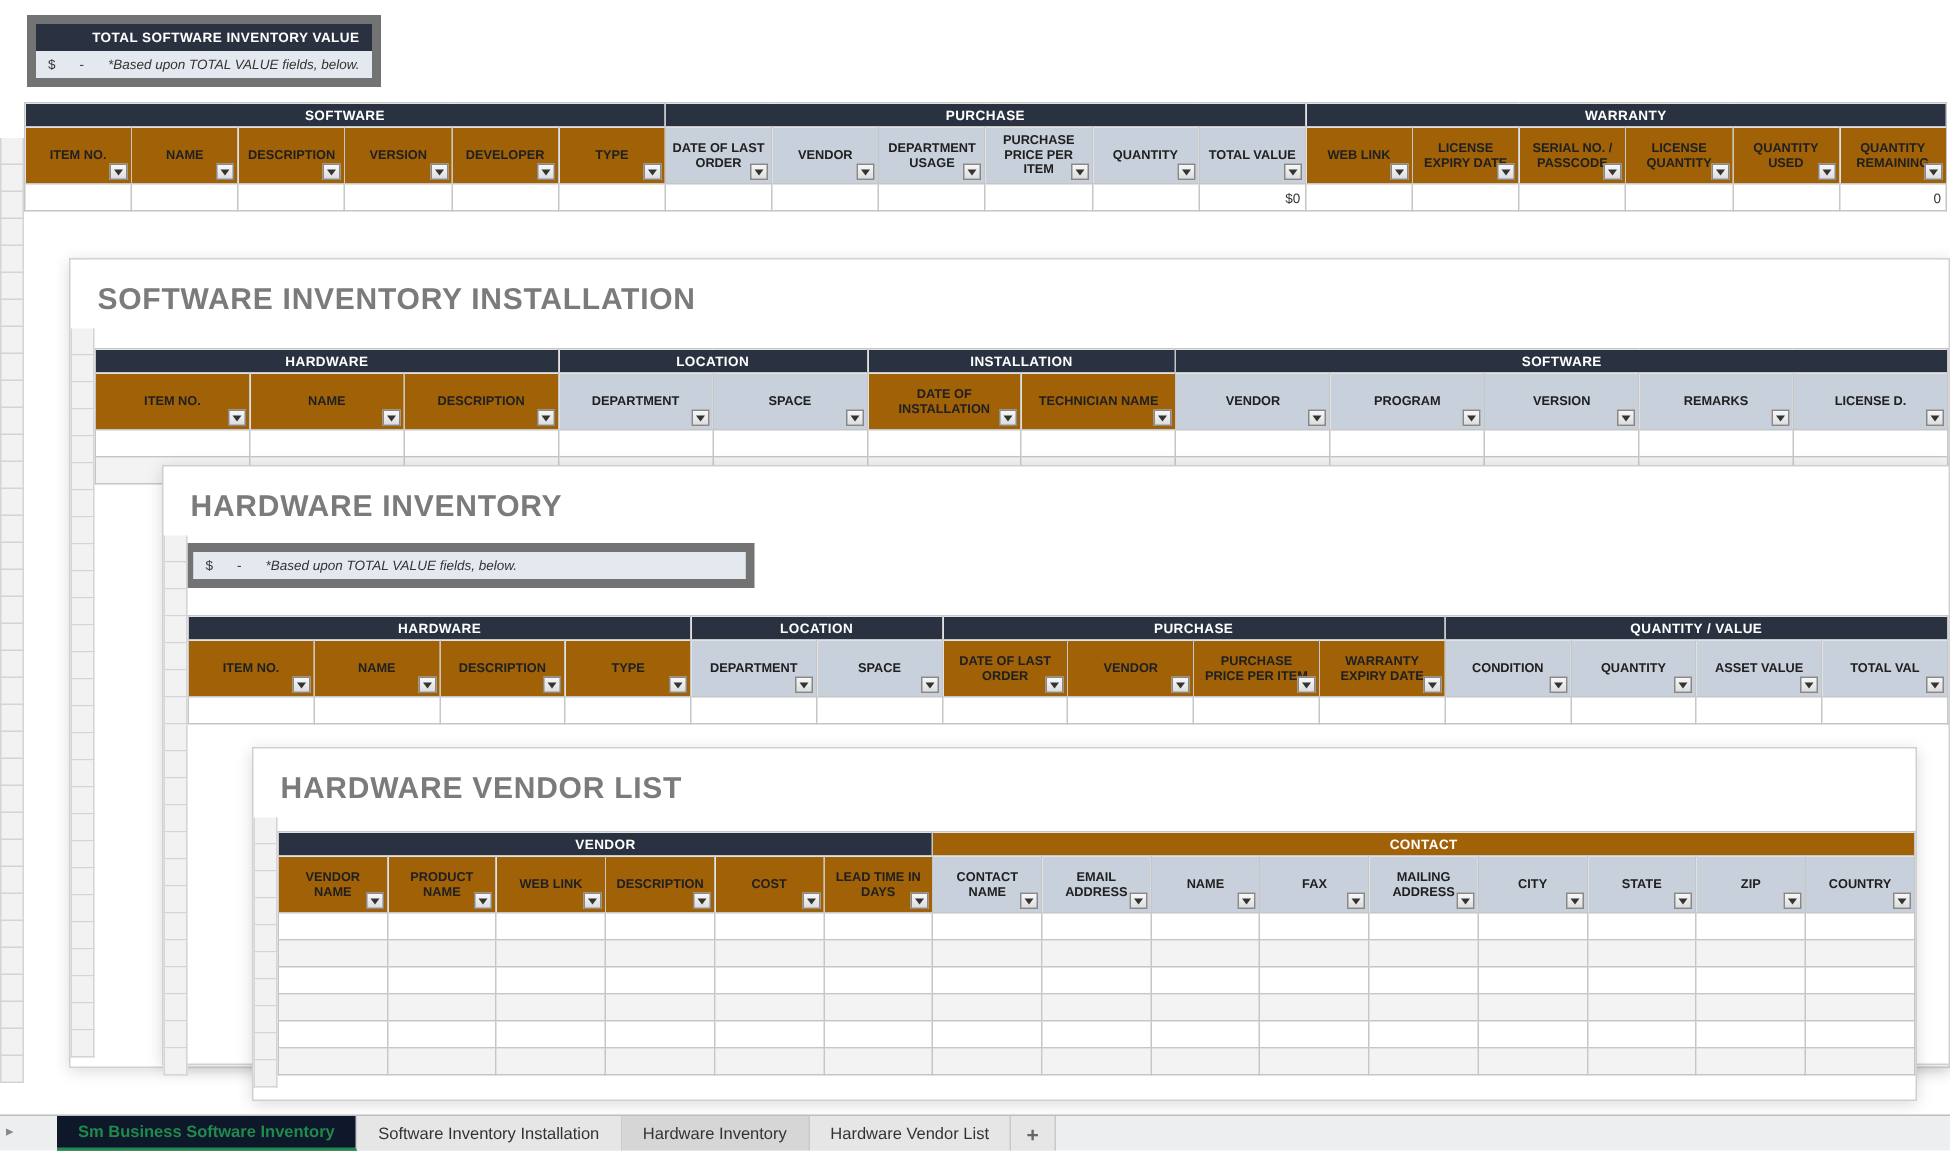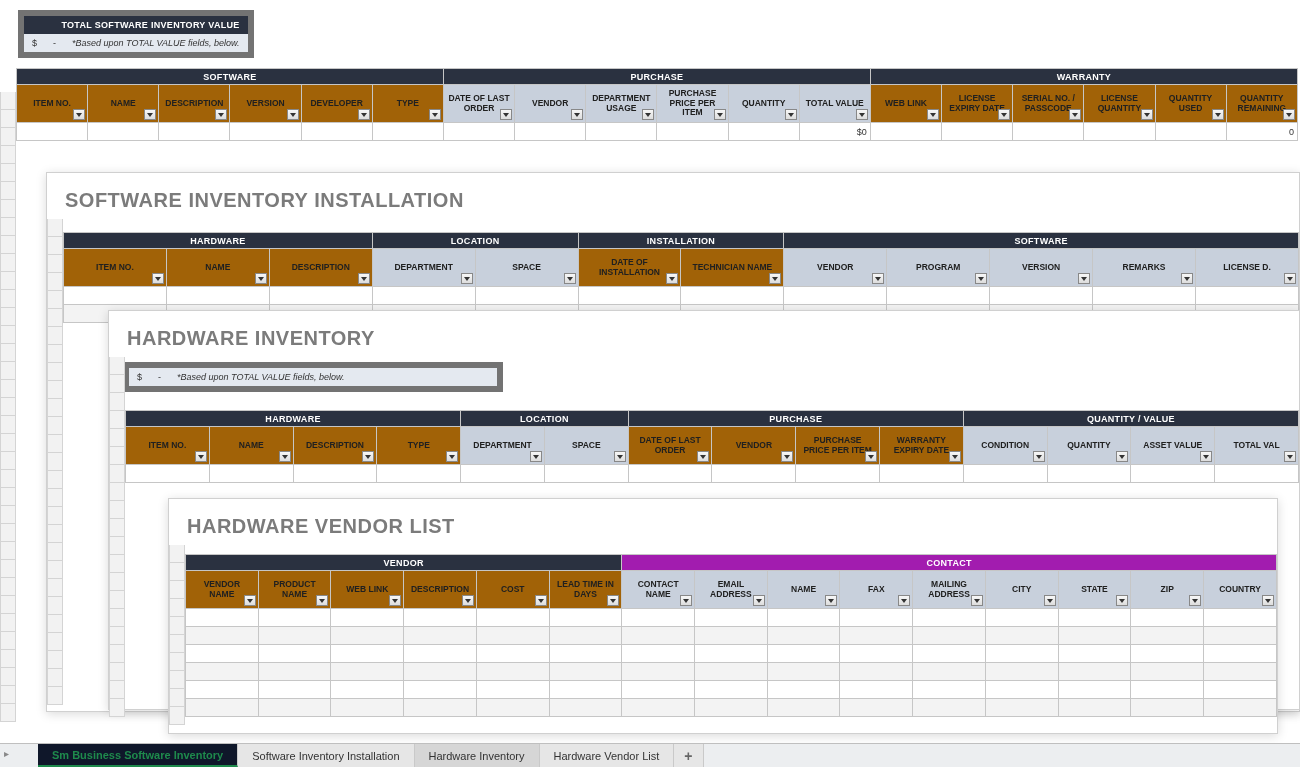--- a/index.html
+++ b/index.html
@@ -428,21 +428,21 @@
 </div>
 
 <div class="layer" id="L4" style="left:168px;top:498px;width:1110px;height:236px;">
   <div style="padding:10px 0 0 14px;">
     <div class="title">HARDWARE VENDOR LIST</div>
   </div>
   <table class="grid" id="T4" style="margin-top:10px;width:1092px;margin-left:16px;">
     <thead>
       <tr class="group" id="T4G">
           <th colspan="6">VENDOR</th>
-          <th colspan="9" style="background: #a21caf;">CONTACT</th>
+          <th colspan="9" style="background: #a16207;">CONTACT</th>
         </tr>
       <tr class="cols" id="T4C">
           <th><span>VENDOR NAME</span><span class="filter-btn"></span></th>
           <th><span>PRODUCT NAME</span><span class="filter-btn"></span></th>
           <th><span>WEB LINK</span><span class="filter-btn"></span></th>
           <th><span>DESCRIPTION</span><span class="filter-btn"></span></th>
           <th><span>COST</span><span class="filter-btn"></span></th>
           <th><span>LEAD TIME IN DAYS</span><span class="filter-btn"></span></th>
           <th class="light"><span>CONTACT NAME</span><span class="filter-btn"></span></th>
           <th class="light"><span>EMAIL ADDRESS</span><span class="filter-btn"></span></th>

